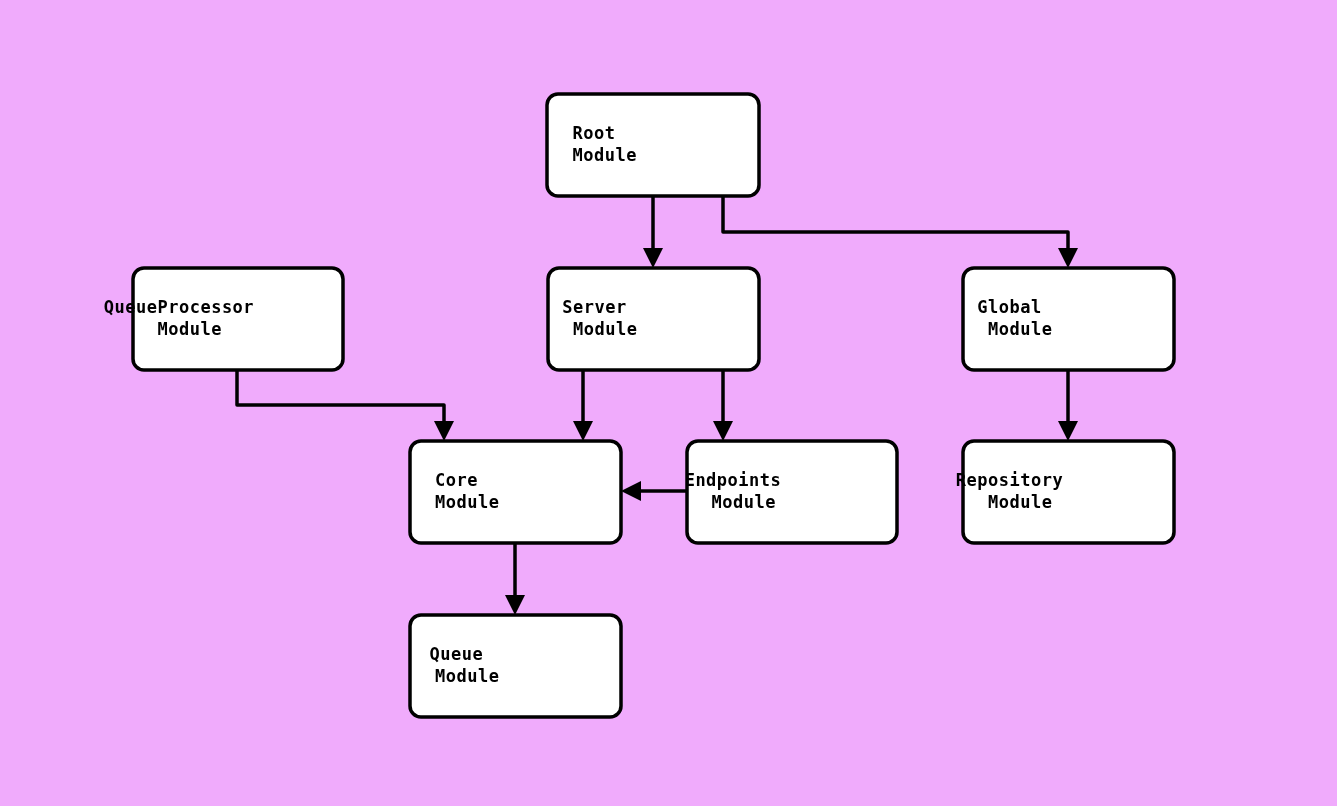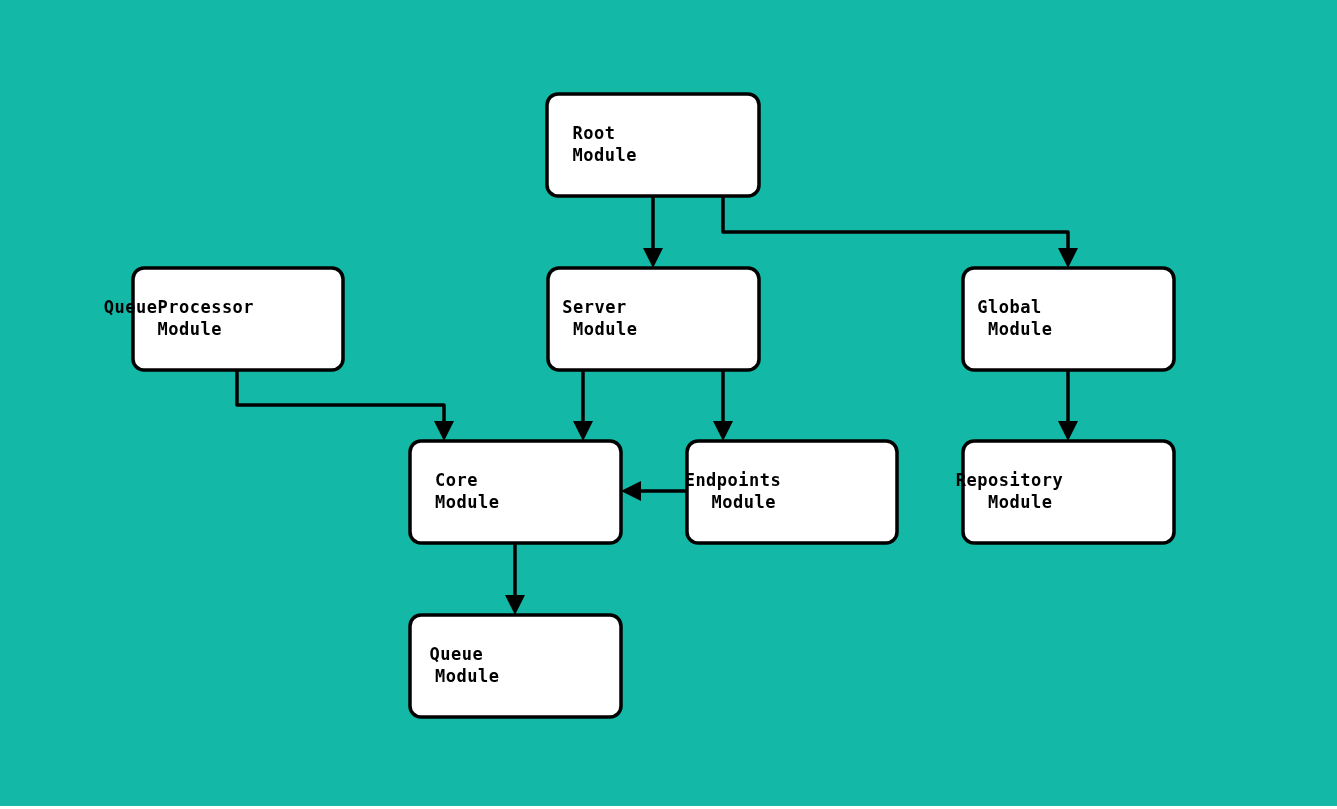--- a/index.html
+++ b/index.html
@@ -8,21 +8,21 @@
     padding: 0;
     background: #ffffff;
   }
   body {
     font-family: "DejaVu Sans Mono", "Liberation Mono", monospace;
   }
   #canvas {
     position: relative;
     width: 1337px;
     height: 806px;
-    background: #14b8a6;
+    background: #f0abfc;
     overflow: hidden;
   }
   #diagram-svg {
     position: absolute;
     left: 0;
     top: 0;
     width: 1337px;
     height: 809px;
   }
   .node-box {

